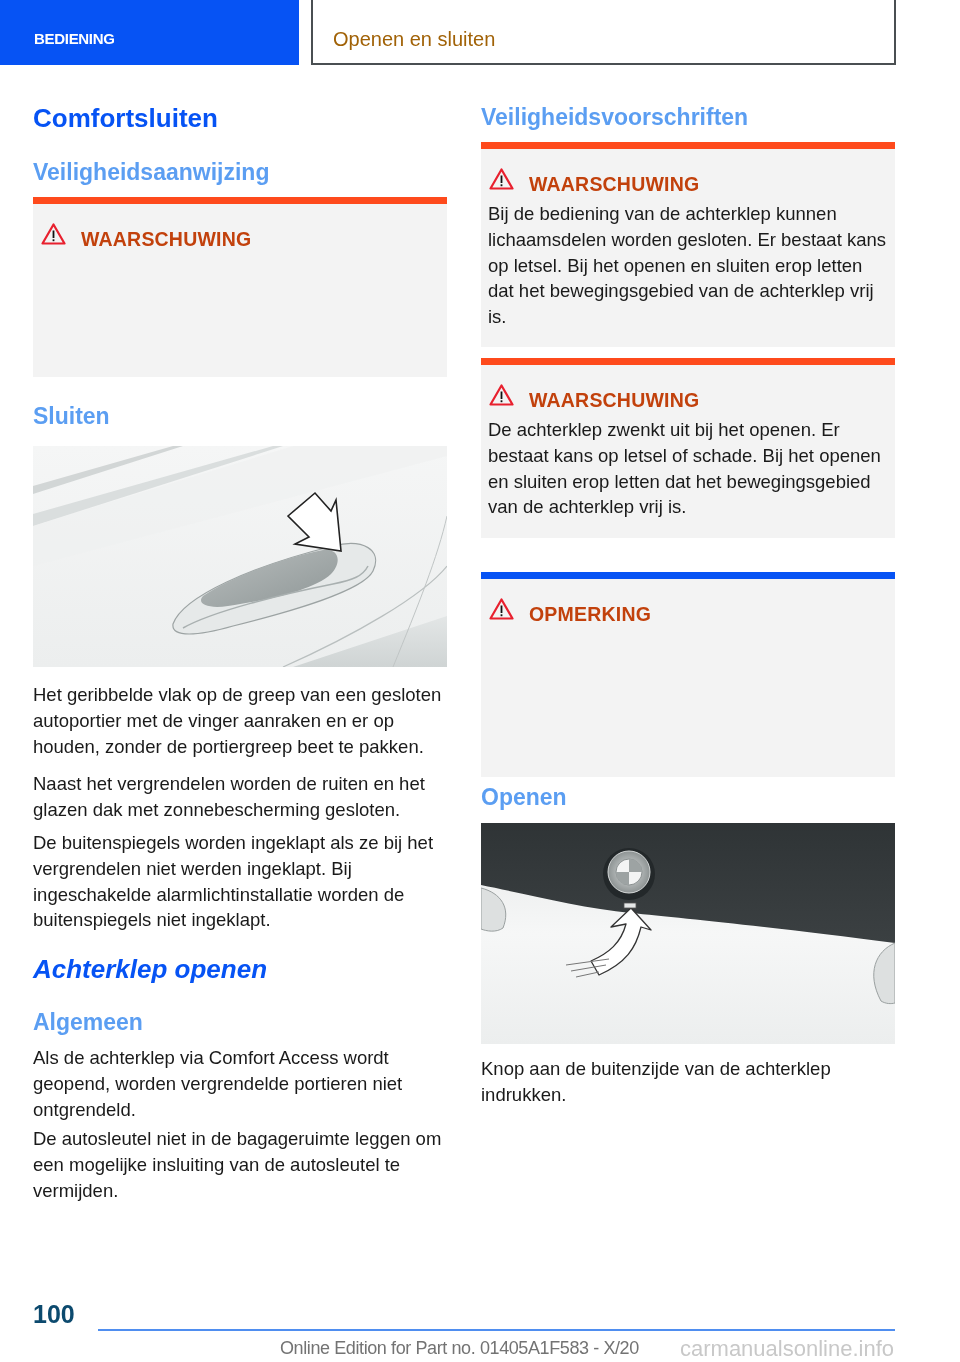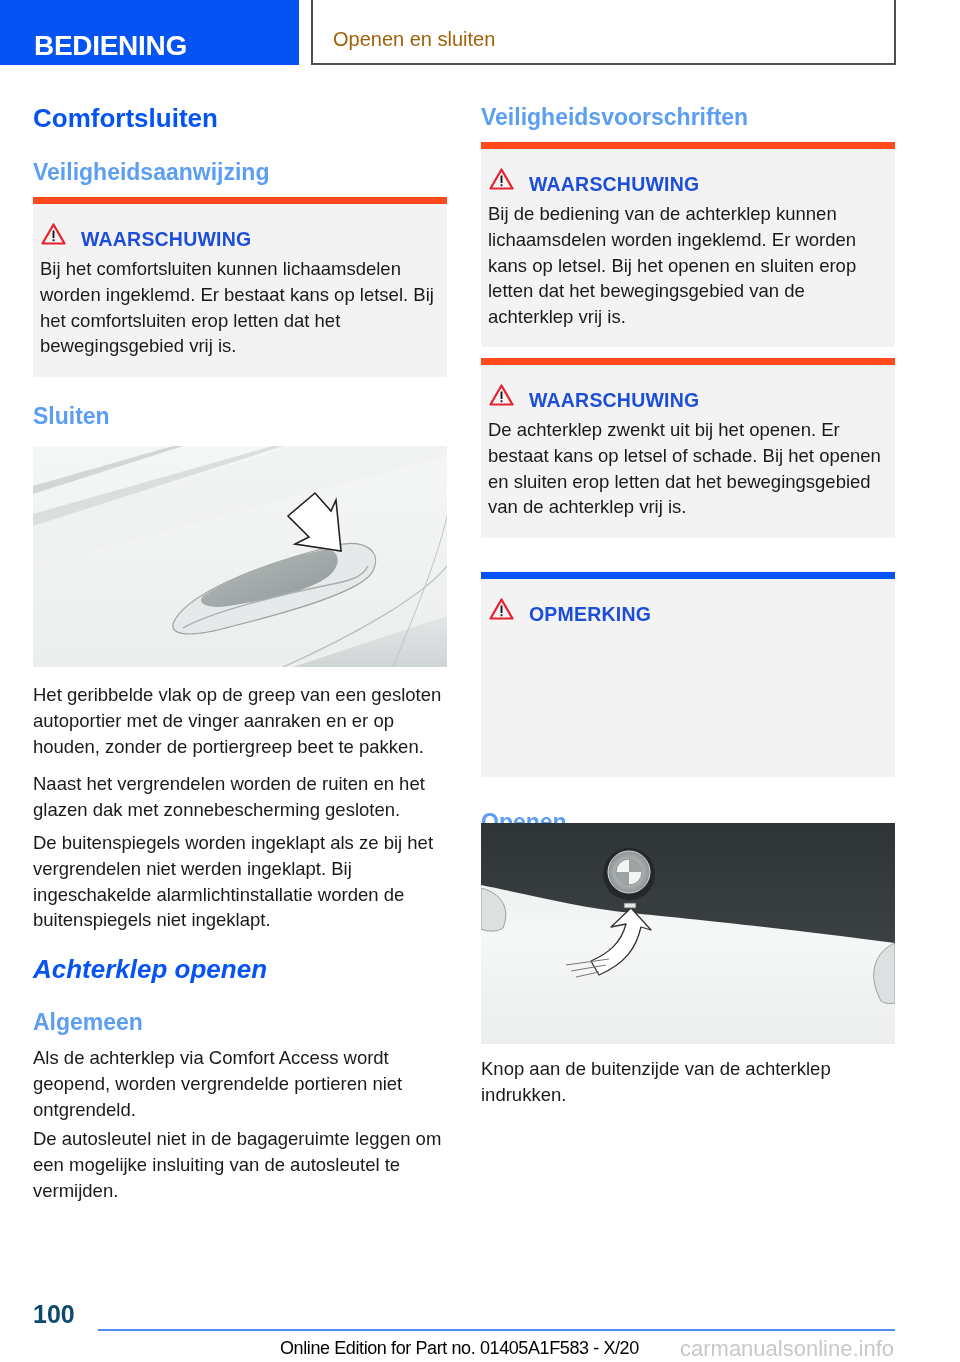--- a/index.html
+++ b/index.html
@@ -5,56 +5,56 @@
     * { box-sizing: border-box; margin: 0; padding: 0; }
     html, body { width: 960px; height: 1362px; background: #ffffff; overflow: hidden; }
     body { position: relative; font-family: "Liberation Sans", sans-serif; color: #1a1a1a; }
 
     .hdr-left {
       position: absolute; left: 0; top: 0; width: 299px; height: 65px;
       background: #0653f4;
     }
     .hdr-left span {
       position: absolute; left: 34px; top: 30px;
-      color: #fff; font-weight: bold; font-size: 28px; letter-spacing: -0.3px;
+      color: #fff; font-weight: bold; font-size: 15px; letter-spacing: -0.3px;
     }
     .hdr-right {
       position: absolute; left: 311px; top: -2px; width: 585px; height: 67px;
       border: 2px solid #4a4f52; border-top: none; background: #fff;
     }
     .hdr-right span {
       position: absolute; left: 20px; top: 30px; font-size: 20px; color: #a16207;
     }
 
     .col { position: absolute; top: 0; }
     .col-left { left: 33px; width: 414px; }
     .col-right { left: 481px; width: 414px; }
 
     .h1 { position: absolute; font-weight: bold; font-size: 26px; color: #0653f4; white-space: nowrap; }
     .h2 { position: absolute; font-weight: bold; font-size: 23px; color: #5b9ef2; white-space: nowrap; }
 
     .notice { position: absolute; left: 0; width: 414px; background: #f3f3f3; border-top: 7px solid #fe4a1c; }
     .notice.blue { border-top-color: #0653f4; }
     .notice-title {
       position: absolute; left: 48px; top: 24px; font-weight: bold; font-size: 19.5px;
-      color: #1d4ed8; letter-spacing: 0.2px;
+      color: #c2410c; letter-spacing: 0.2px;
     }
     .notice-icon { position: absolute; left: 8px; top: 19px; width: 25px; height: 22px; }
     .notice-body {
       position: absolute; left: 7px; top: 52px; width: 405px;
       font-size: 18.5px; line-height: 25.8px; color: #1a1a1a;
     }
 
     .para { position: absolute; left: 0; width: 418px; font-size: 18.5px; line-height: 25.8px; color: #1a1a1a; }
 
     .figure { position: absolute; left: 0; width: 414px; overflow: hidden; }
 
     .page-num { position: absolute; left: 33px; top: 1300px; font-weight: bold; font-size: 25px; color: #0c4a6e; text-align: center; }
     .foot-line { position: absolute; left: 98px; top: 1329px; width: 797px; height: 2px; background: #4f8ef0; }
-    .foot-text { position: absolute; left: 280px; top: 1338px; font-size: 18px; color: #000000; letter-spacing: -0.4px; white-space: nowrap; }
+    .foot-text { position: absolute; left: 280px; top: 1338px; font-size: 18px; color: #737373; letter-spacing: -0.4px; white-space: nowrap; }
     .foot-wm { position: absolute; left: 680px; top: 1336px; font-size: 22px; color: #c8c8c8; white-space: nowrap; }
   </style>
 </head>
 <body>
 
 <div class="hdr-left">
   <span>BEDIENING</span>
 </div>
 <div class="hdr-right">
   <span>Openen en sluiten</span>
@@ -64,21 +64,20 @@
   <div class="h1" style="top:103px;">Comfortsluiten</div>
   <div class="h2" style="top:159px;">Veiligheidsaanwijzing</div>
 
   <div class="notice" style="top:197px; height:180px;">
     <svg class="notice-icon" viewBox="0 0 25 22">
       <polygon points="12.5,1.5 23.5,20.5 1.5,20.5" fill="none" stroke="#e8202e" stroke-width="2.2" stroke-linejoin="round"></polygon>
       <rect x="11.6" y="7.5" width="1.8" height="7.5" fill="#111"></rect>
       <rect x="11.6" y="16.3" width="1.8" height="1.9" fill="#111"></rect>
     </svg>
     <div class="notice-title">WAARSCHUWING</div>
-    <div class="notice-body">Bij het comfortsluiten kunnen lichaamsdelen worden ingeklemd. Er bestaat kans op letsel. Bij het comfortsluiten erop letten dat het bewegingsgebied vrij is.</div>
   </div>
 
   <div class="h2" style="top:403px;">Sluiten</div>
 
   <div class="figure" style="top:446px; height:221px;">
     <svg width="414" height="221" viewBox="0 0 414 221">
       <defs>
         <linearGradient id="bg1" x1="0" y1="0" x2="0" y2="1">
           <stop offset="0" stop-color="#f5f6f6"></stop>
           <stop offset="1" stop-color="#eceeee"></stop>
@@ -123,21 +122,21 @@
 <div class="col col-right">
   <div class="h2" style="top:104px;">Veiligheidsvoorschriften</div>
 
   <div class="notice" style="top:142px; height:205px;">
     <svg class="notice-icon" viewBox="0 0 25 22">
       <polygon points="12.5,1.5 23.5,20.5 1.5,20.5" fill="none" stroke="#e8202e" stroke-width="2.2" stroke-linejoin="round"></polygon>
       <rect x="11.6" y="7.5" width="1.8" height="7.5" fill="#111"></rect>
       <rect x="11.6" y="16.3" width="1.8" height="1.9" fill="#111"></rect>
     </svg>
     <div class="notice-title">WAARSCHUWING</div>
-    <div class="notice-body">Bij de bediening van de achterklep kunnen lichaamsdelen worden ingeklemd. Er worden kans op letsel. Bij het openen en sluiten erop letten dat het bewegingsgebied van de achterklep vrij is.</div>
+    <div class="notice-body">Bij de bediening van de achterklep kunnen lichaamsdelen worden gesloten. Er bestaat kans op letsel. Bij het openen en sluiten erop letten dat het bewegingsgebied van de achterklep vrij is.</div>
   </div>
 
   <div class="notice" style="top:358px; height:180px;">
     <svg class="notice-icon" viewBox="0 0 25 22">
       <polygon points="12.5,1.5 23.5,20.5 1.5,20.5" fill="none" stroke="#e8202e" stroke-width="2.2" stroke-linejoin="round"></polygon>
       <rect x="11.6" y="7.5" width="1.8" height="7.5" fill="#111"></rect>
       <rect x="11.6" y="16.3" width="1.8" height="1.9" fill="#111"></rect>
     </svg>
     <div class="notice-title">WAARSCHUWING</div>
     <div class="notice-body">De achterklep zwenkt uit bij het openen. Er bestaat kans op letsel of schade. Bij het openen en sluiten erop letten dat het bewegingsgebied van de achterklep vrij is.</div>
@@ -145,21 +144,21 @@
 
   <div class="notice blue" style="top:572px; height:205px;">
     <svg class="notice-icon" viewBox="0 0 25 22">
       <polygon points="12.5,1.5 23.5,20.5 1.5,20.5" fill="none" stroke="#e8202e" stroke-width="2.2" stroke-linejoin="round"></polygon>
       <rect x="11.6" y="7.5" width="1.8" height="7.5" fill="#111"></rect>
       <rect x="11.6" y="16.3" width="1.8" height="1.9" fill="#111"></rect>
     </svg>
     <div class="notice-title">OPMERKING</div>
   </div>
 
-  <div class="h2" style="top:809px;">Openen</div>
+  <div class="h2" style="top:784px;">Openen</div>
 
   <div class="figure" style="top:823px; height:221px;">
     <svg width="414" height="221" viewBox="0 0 414 221">
       <defs>
         <linearGradient id="dark" x1="0" y1="0" x2="0" y2="1">
           <stop offset="0" stop-color="#2f3436"></stop>
           <stop offset="1" stop-color="#3b4042"></stop>
         </linearGradient>
         <linearGradient id="light" x1="0" y1="0" x2="0" y2="1">
           <stop offset="0" stop-color="#e6e8e8"></stop>

